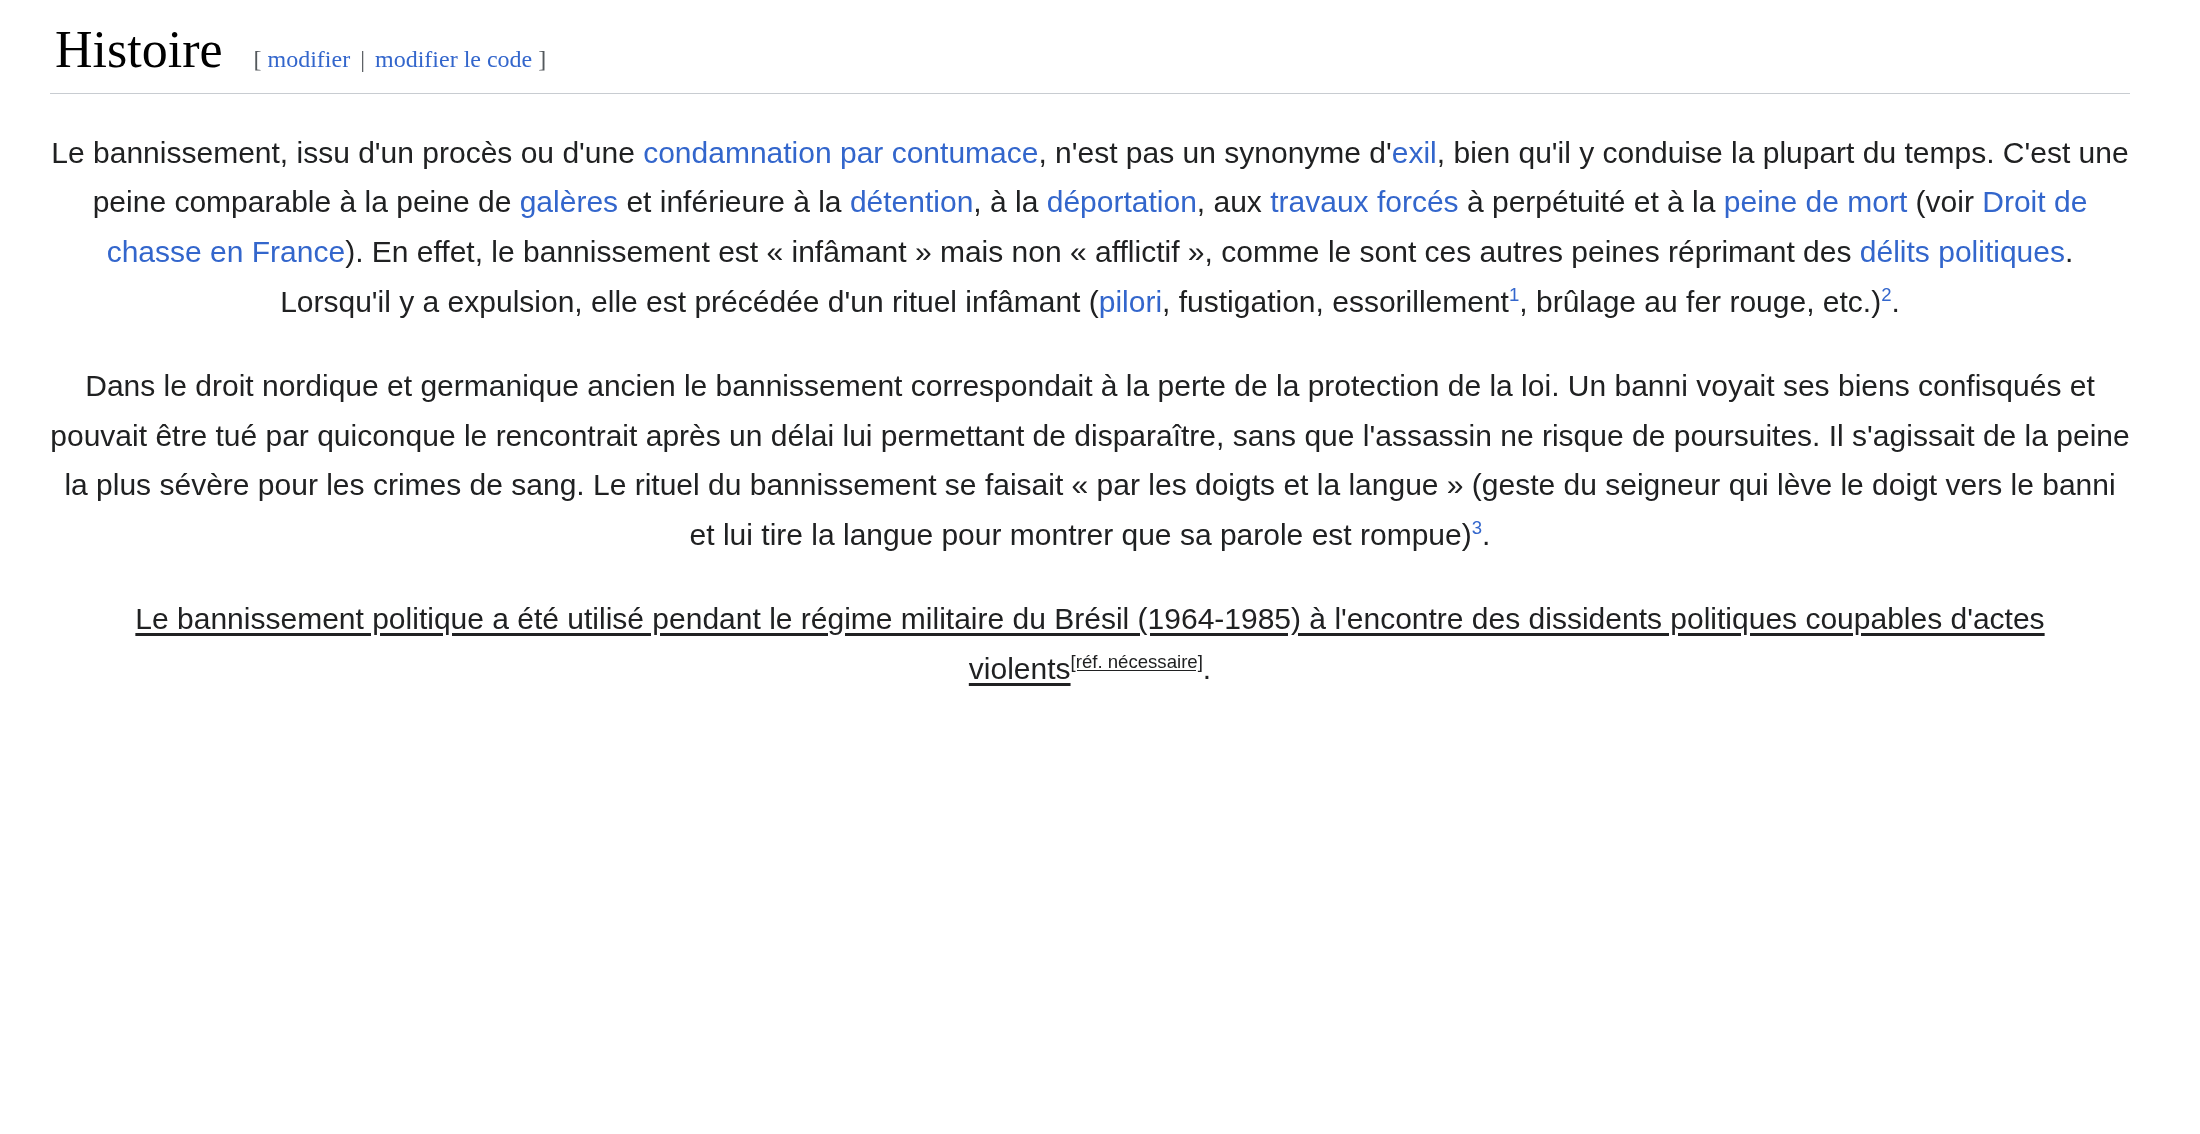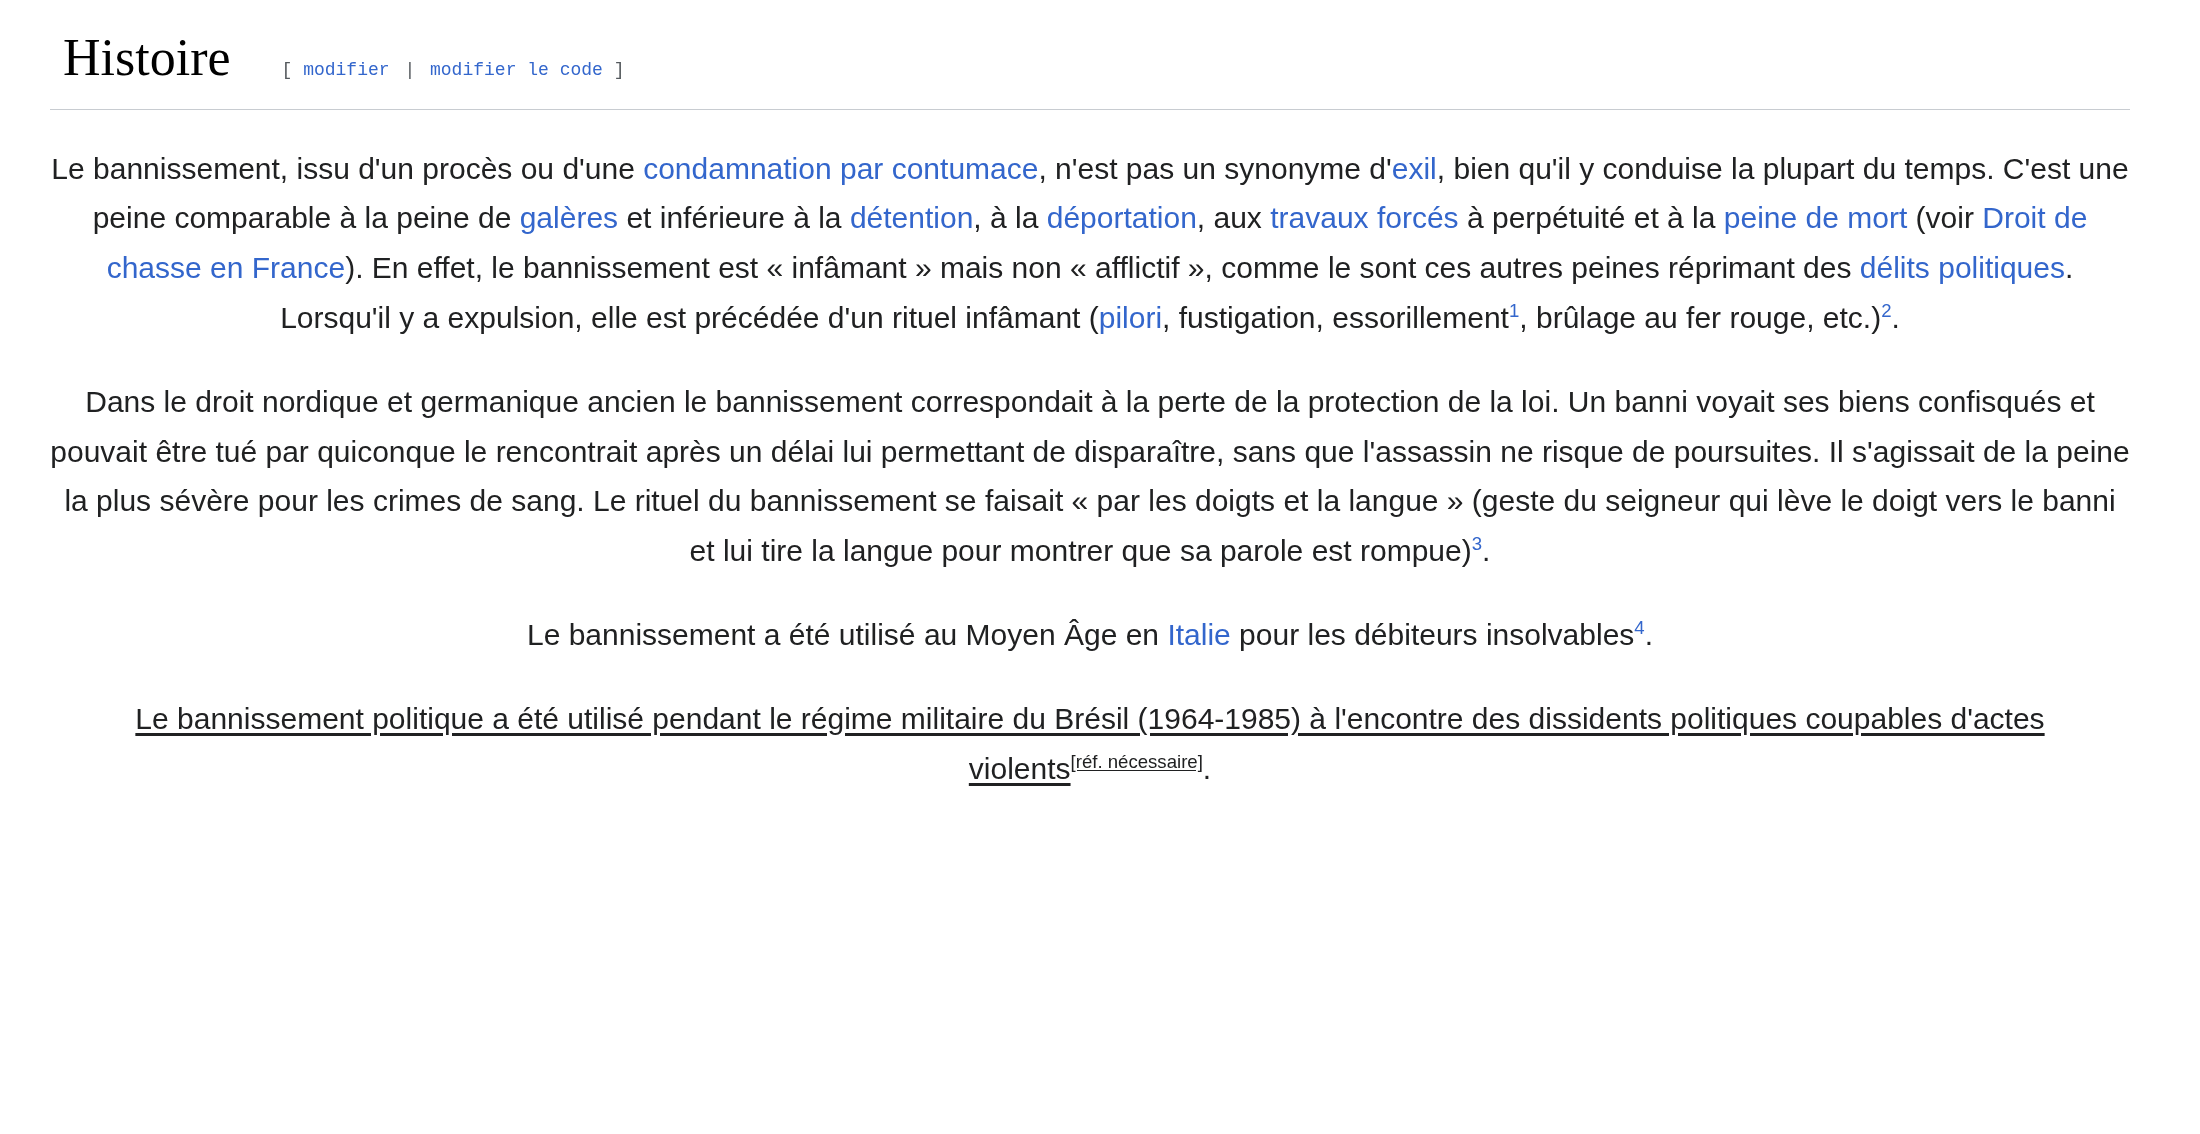--- a/index.html
+++ b/index.html
@@ -27,29 +27,29 @@
     border-bottom: 1px solid #c8ccd1;
     padding-bottom: 10px;
     margin-bottom: 34px;
   }
   .section-heading {
     font-family: "Liberation Serif", serif;
     font-size: 52px;
     font-weight: normal;
     line-height: 1.05;
     color: #000000;
-    margin: 13px;
+    margin: 5px;
     padding: 0;
   }
   .edit-links {
-    font-size: 18px;
+    font-size: 24px;
     color: #54595d;
-    margin-left: 38px;
+    margin-left: 26px;
     white-space: nowrap;
-    font-family: Liberation Mono, monospace;
+    font-family: Liberation Serif, serif;
   }
   .edit-links .bracket {
     color: #54595d;
   }
   .edit-links .pipe {
     color: #54595d;
     padding: 0 4px;
   }
   a.wl {
     color: #3366cc;
@@ -105,17 +105,16 @@
       <span class="pipe">|</span>
       <a class="wl" href="#">modifier le code</a>
       <span class="bracket">]</span>
     </span>
   </div>
 
   <p class="body-text"><span>Le bannissement, issu d'un procès ou d'une </span><a class="wl" href="#">condamnation par contumace</a><span>, n'est pas un synonyme d'</span><a class="wl" href="#">exil</a><span>, bien qu'il y conduise la plupart du temps. C'est une peine comparable à la peine de </span><a class="wl" href="#">galères</a><span> et inférieure à la </span><a class="wl" href="#">détention</a><span>, à la </span><a class="wl" href="#">déportation</a><span>, aux </span><a class="wl" href="#">travaux forcés</a><span> à perpétuité et à la </span><a class="wl" href="#">peine de mort</a><span> (voir </span><a class="wl" href="#">Droit de chasse en France</a><span>). En effet, le bannissement est « infâmant » mais non « afflictif », comme le sont ces autres peines réprimant des </span><a class="wl" href="#">délits politiques</a><span>. Lorsqu'il y a expulsion, elle est précédée d'un rituel infâmant (</span><a class="wl" href="#">pilori</a><span>, fustigation, essorillement</span><sup class="ref"><a href="#">1</a></sup><span>, brûlage au fer rouge, etc.)</span><sup class="ref"><a href="#">2</a></sup><span>.</span></p>
 
   <p class="body-text"><span>Dans le droit nordique et germanique ancien le bannissement correspondait à la perte de la protection de la loi. Un banni voyait ses biens confisqués et pouvait être tué par quiconque le rencontrait après un délai lui permettant de disparaître, sans que l'assassin ne risque de poursuites. Il s'agissait de la peine la plus sévère pour les crimes de sang. Le rituel du bannissement se faisait « par les doigts et la langue » (geste du seigneur qui lève le doigt vers le banni et lui tire la langue pour montrer que sa parole est rompue)</span><sup class="ref"><a href="#">3</a></sup><span>.</span></p>
 
-  <p class="body-text"><span>Le bannissement a été utilisé au Moyen Âge en </span><a class="wl" href="#">Italie</a><span> pour les débiteurs insolvables</span><sup class="ref"><a href="#">4</a></sup><span>.</span></p>
 
   <p class="body-text"><span class="needs-citation-text">Le bannissement politique a été utilisé pendant le régime militaire du Brésil (1964-1985) à l'encontre des dissidents politiques coupables d'actes violents</span><sup class="cn"><a href="#">[réf. nécessaire]</a></sup><span>.</span></p>
 
 </div>
 
 </body></html>

